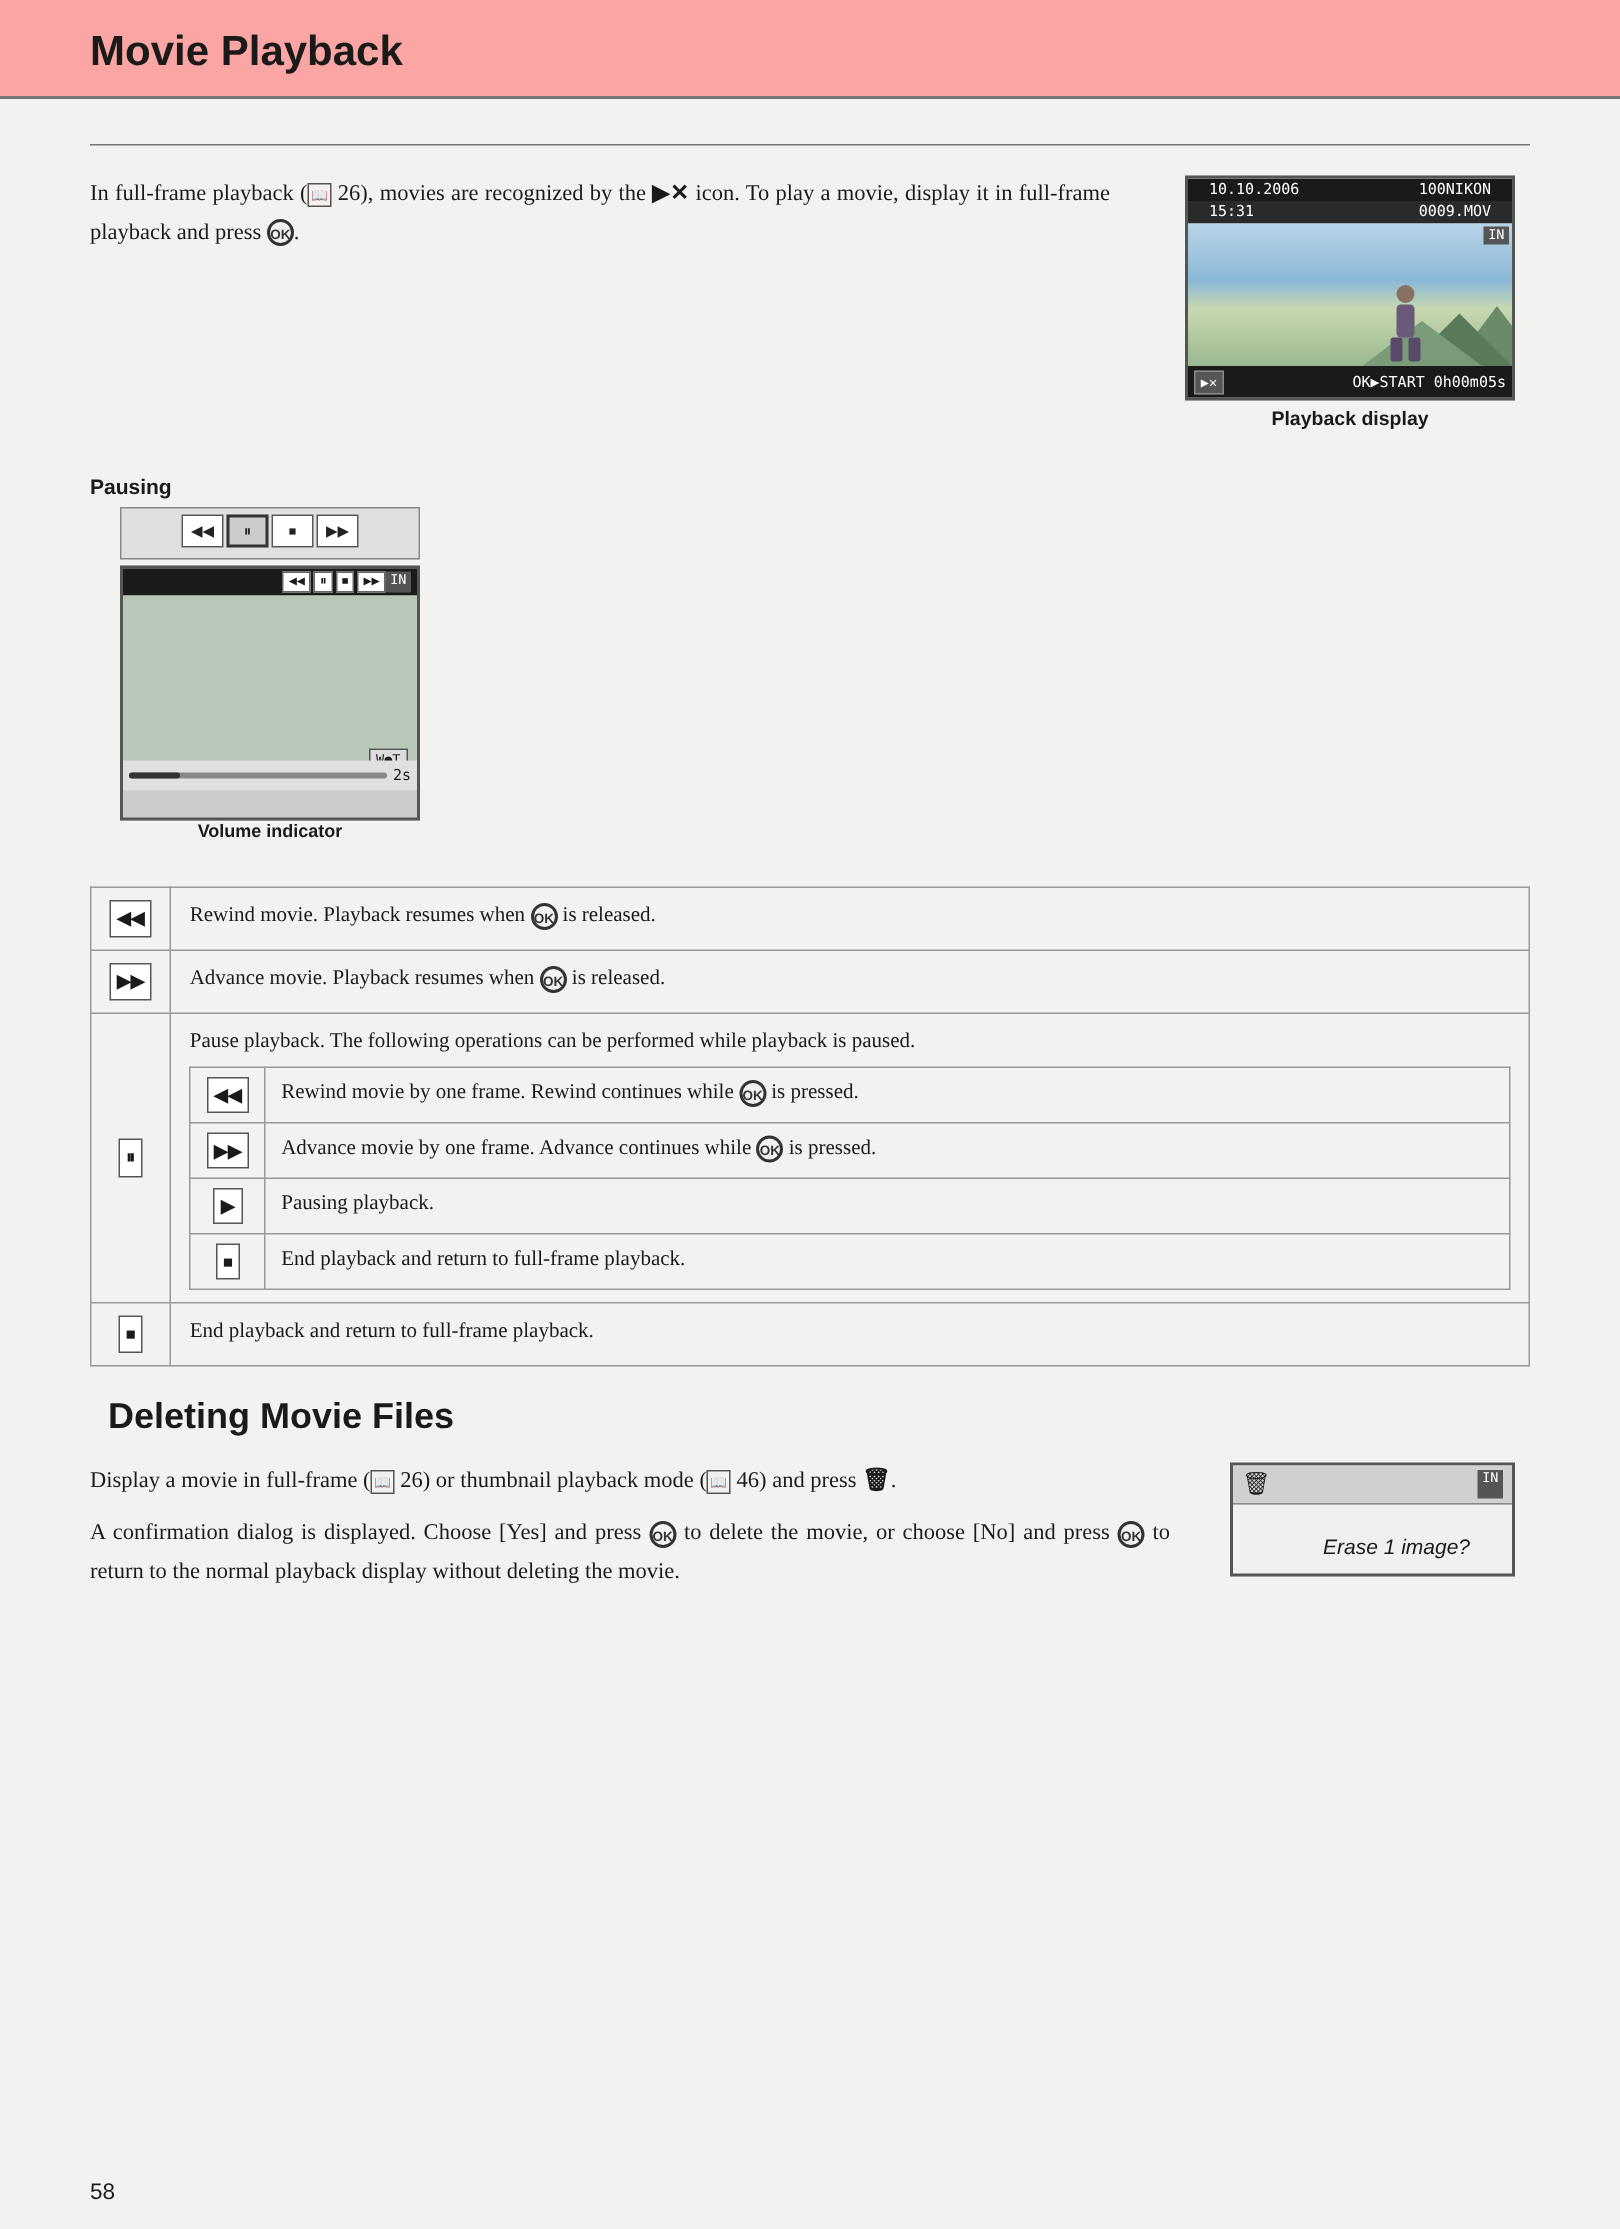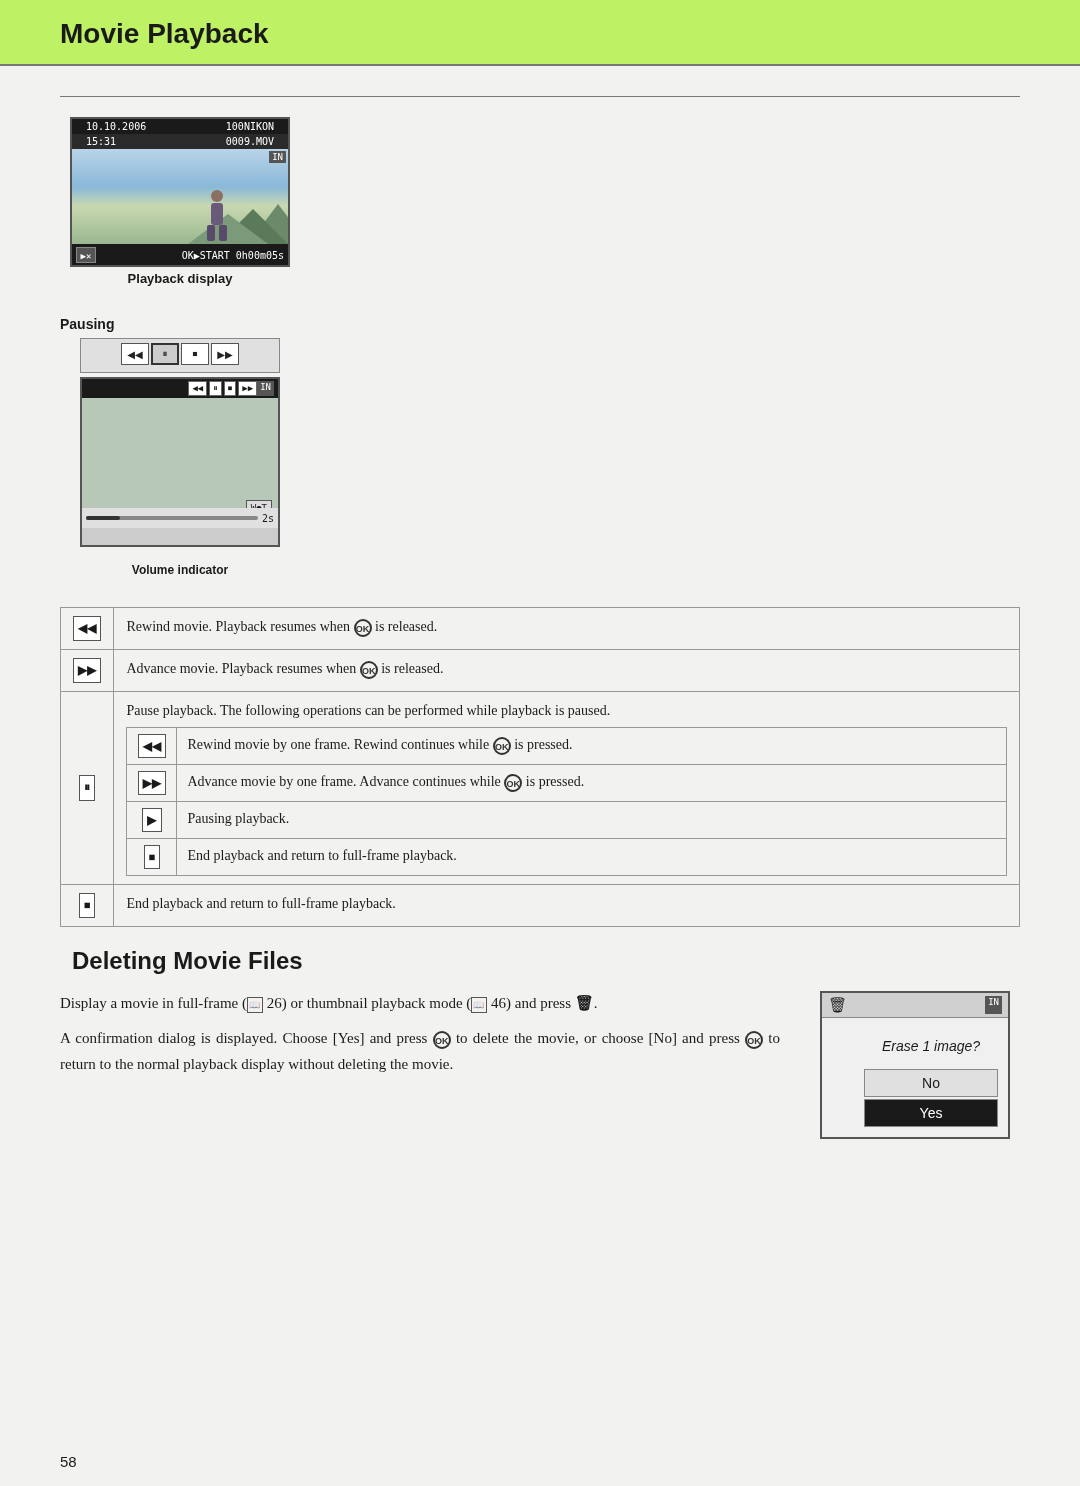--- a/index.html
+++ b/index.html
@@ -16,21 +16,21 @@
     .page-wrapper {
       width: 1080px;
       min-height: 1486px;
       background: #e8e8e8;
       display: flex;
       flex-direction: column;
     }
 
     
     .page-header {
-      background: #bef264;
+      background: #fca5a5;
       padding: 18px 60px 14px 60px;
       border-bottom: 2px solid #777;
     }
     .page-header h1 {
       font-size: 28px;
       font-weight: bold;
       color: #1a1a1a;
       font-family: Arial, sans-serif;
     }
 
@@ -200,21 +200,21 @@
     }
     .ps-body {
       height: 130px;
       background: #b8c8b8;
       position: relative;
     }
     .vol-indicator-label {
       font-size: 12px;
       font-family: Arial, sans-serif;
       font-weight: bold;
-      margin-top: 16px;
+      margin-top: 0;
       text-align: left;
     }
 
     
     .wot-badge {
       position: absolute;
       bottom: 12px;
       right: 6px;
       border: 1px solid #555;
       background: #ddd;
@@ -399,20 +399,25 @@
 
   <div class="page-header">
     <h1>Movie Playback</h1>
   </div>
 
   <div class="content-area">
 
     <hr class="divider-line">
 
     <div class="section-top">
+      <div class="section-top-text">
+        <p>
+          In full-frame playback (<span class="small-ref">📖</span> 26), movies are recognized by the <strong>▶✕</strong> icon. To play a movie, display it in full-frame playback and press <span class="ok-symbol">OK</span>.
+        </p>
+      </div>
       <div class="section-top-image">
 
         <div class="camera-display">
           <div class="top-bar">
             <span>10.10.2006</span>
             <span>100NIKON</span>
           </div>
           <div class="top-bar" style="background:#2a2a2a;">
             <span>15:31</span>
             <span>0009.MOV</span>
@@ -570,24 +575,20 @@
         </div>
 
         <div class="deleting-image">
           <div class="erase-dialog">
             <div class="erase-topbar">
               <span>🗑</span>
               <span style="background:#555;color:#fff;font-size:9px;font-family:monospace;padding:1px 3px;">IN</span>
             </div>
             <div class="erase-body">
               <div style="font-style:italic;">Erase 1 image?</div>
-              <div class="erase-options">
-                <div class="erase-btn">No</div>
-                <div class="erase-btn selected">Yes</div>
-              </div>
             </div>
           </div>
         </div>
       </div>
     </div>
 
     <div class="page-number">58</div>
 
   </div>
 </div>

